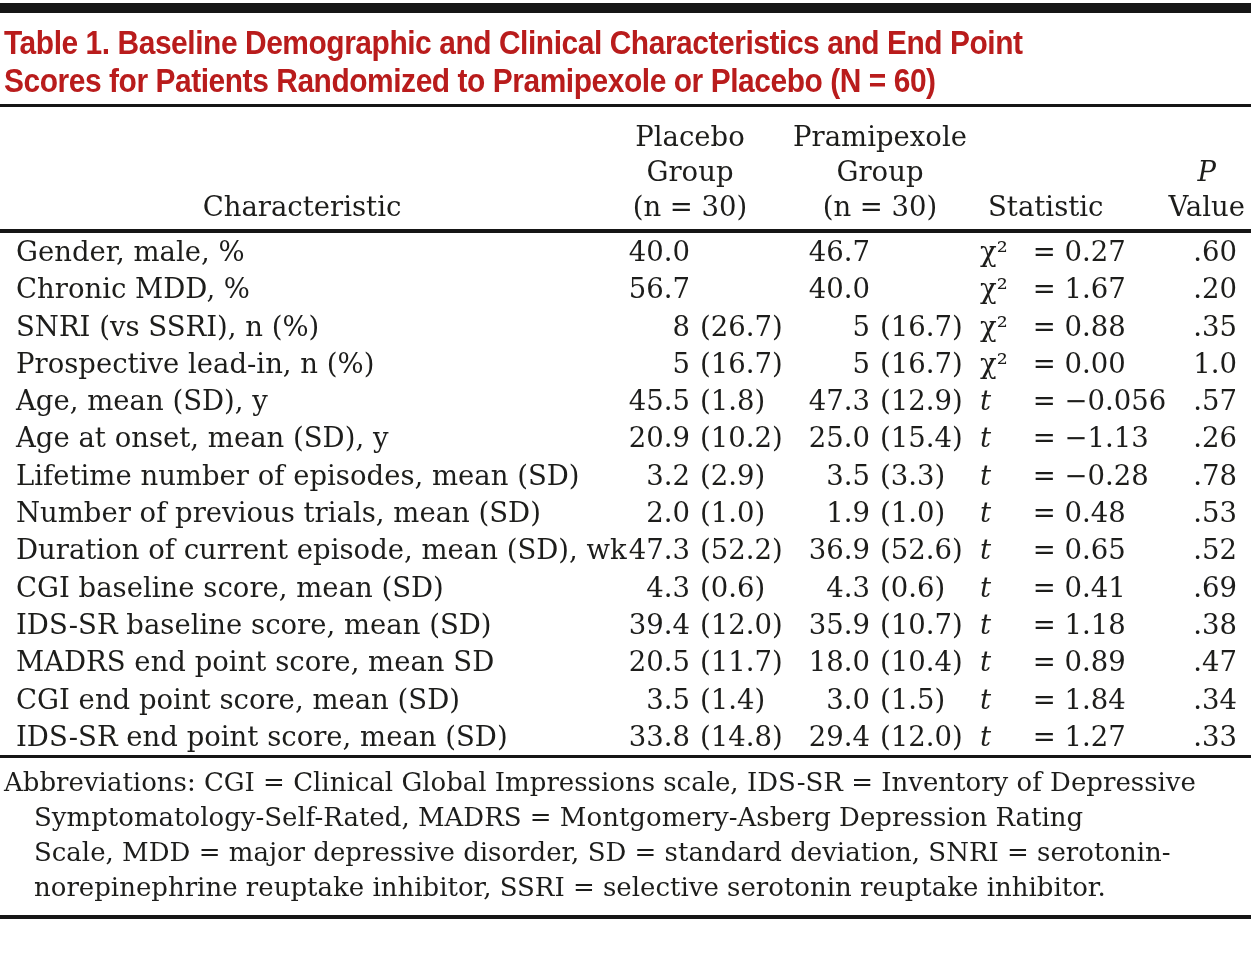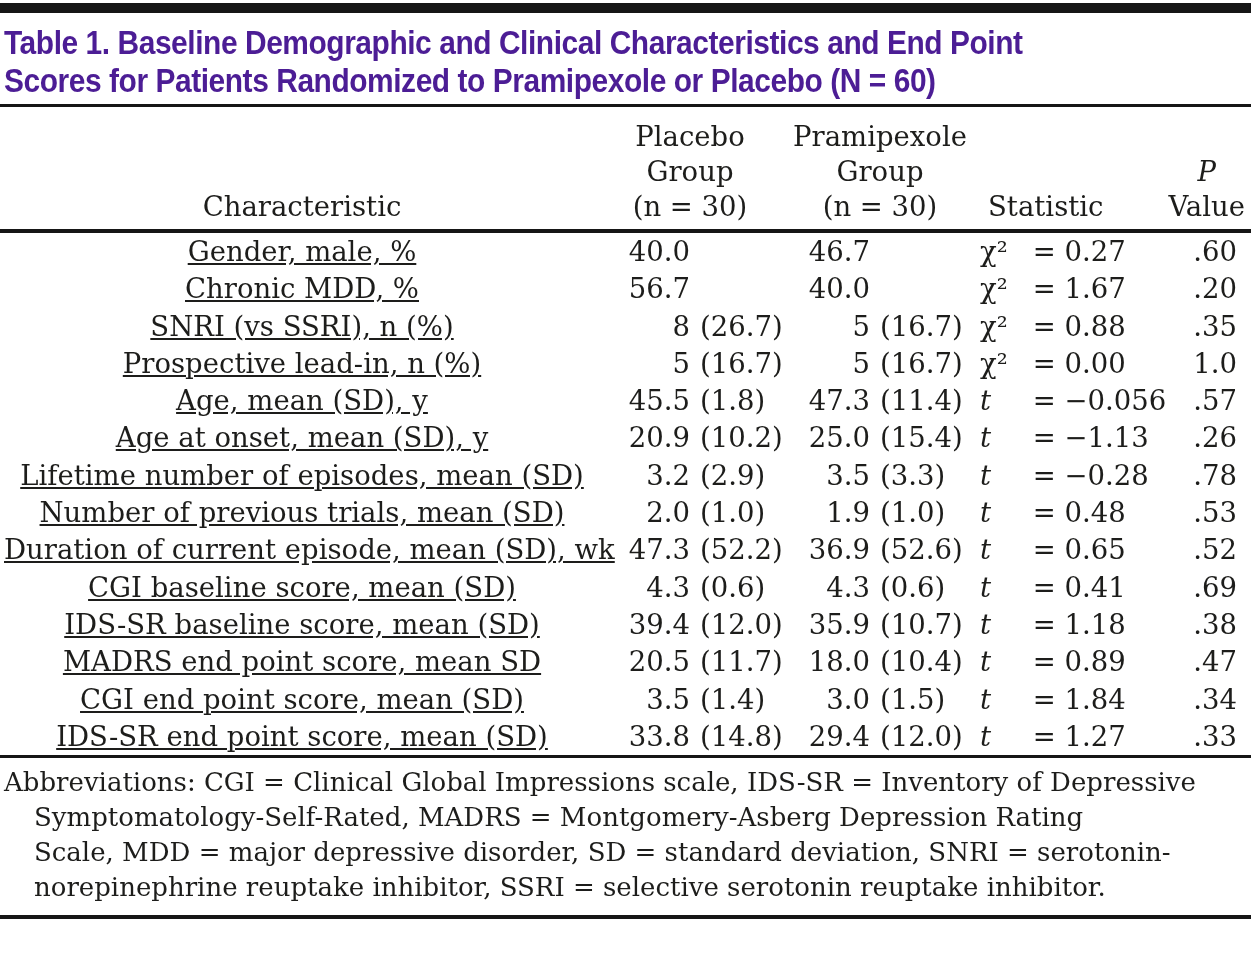--- a/index.html
+++ b/index.html
@@ -22,21 +22,21 @@
   .rule-3{height:3px;background:var(--rule);}
   .rule-4{height:4px;background:var(--rule);}
   
   .title{
     padding:10px 0 5px 4px;
     font-family:"Liberation Sans", sans-serif;
     font-weight:700;
     font-size:34px;
     line-height:38px;
     letter-spacing:-0.5px;
-    color:#4c1d95;
+    color:#b91c1c;
   }
   .title-line{
     white-space:nowrap;
     transform:scaleX(0.88);
     transform-origin:0 50%;
   }
   
   table.t{
     width:1251px;
     border-collapse:collapse;
@@ -60,21 +60,21 @@
   th.th-stat{text-align:left;padding-left:8px;}
   th.th-p{text-align:right;padding-right:6px;}
   .pv{display:inline-block;text-align:center;}
   .p-it{font-style:italic;}
   tbody td{
     line-height:37.3px;
     padding:0;
     white-space:nowrap;
     vertical-align:baseline;
   }
-  td.cell-label{text-align:center;padding-left:4px;text-decoration:underline;}
+  td.cell-label{text-align:left;padding-left:16px;}
   td.cell-val .num{display:inline-block;width:90px;text-align:right;}
   td.cell-val .sd{display:inline-block;padding-left:10px;text-align:right;}
   td.cell-stat{padding-left:0;}
   td.cell-stat .stat-var{display:inline-block;width:44px;text-align:left;}
   td.cell-stat .it{font-style:italic;}
   td.cell-p{text-align:right;padding-right:14px;}
   
   .footnote{
     padding:7px 0 10px 4px;
     font-size:26px;
@@ -152,21 +152,21 @@
         <tr>
           <td class="cell-label">Prospective lead-in, n (%)</td>
           <td class="cell-val"><span class="num">5</span><span class="sd">(16.7)</span></td>
           <td class="cell-val"><span class="num">5</span><span class="sd">(16.7)</span></td>
           <td class="cell-stat"><span class="stat-var">χ²</span><span class="stat-rest"> = 0.00</span></td>
           <td class="cell-p">1.0</td>
         </tr>
         <tr>
           <td class="cell-label">Age, mean (SD), y</td>
           <td class="cell-val"><span class="num">45.5</span><span class="sd">(1.8)</span></td>
-          <td class="cell-val"><span class="num">47.3</span><span class="sd">(11.4)</span></td>
+          <td class="cell-val"><span class="num">47.3</span><span class="sd">(12.9)</span></td>
           <td class="cell-stat"><span class="stat-var it">t</span><span class="stat-rest"> = −0.056</span></td>
           <td class="cell-p">.57</td>
         </tr>
         <tr>
           <td class="cell-label">Age at onset, mean (SD), y</td>
           <td class="cell-val"><span class="num">20.9</span><span class="sd">(10.2)</span></td>
           <td class="cell-val"><span class="num">25.0</span><span class="sd">(15.4)</span></td>
           <td class="cell-stat"><span class="stat-var it">t</span><span class="stat-rest"> = −1.13</span></td>
           <td class="cell-p">.26</td>
         </tr>

